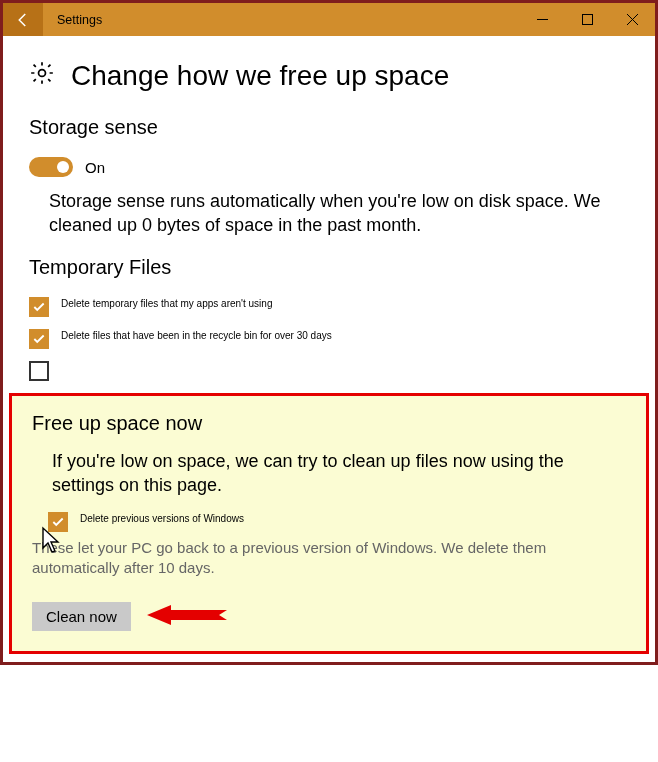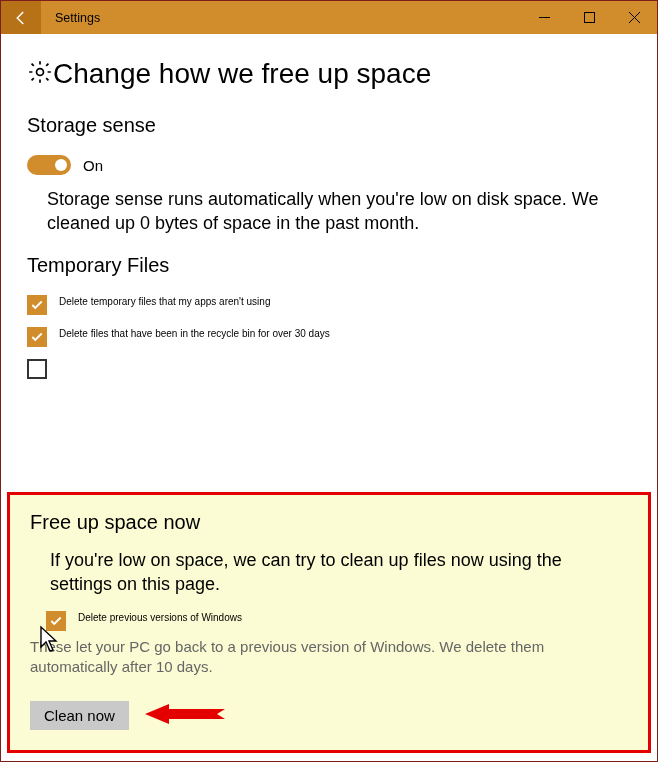--- a/index.html
+++ b/index.html
@@ -6,21 +6,21 @@
   html, body { margin: 0; padding: 0; }
   body {
     font-family: "Segoe UI", Arial, sans-serif;
     background: #fff;
     width: 658px;
     height: 762px;
     overflow: hidden;
     font-weight: 400;
     color: #000;
   }
-  .window { width: 658px; height: 762px; border: 1px solid #7f1d1d; position: relative; }
+  .window { width: 658px; height: 665px; border: 3px solid #7f1d1d; position: relative; }
 
   .titlebar {
     background: #d18d2c;
     height: 33px;
     display: flex;
     align-items: stretch;
     color: #000;
   }
   .titlebar .back {
     width: 40px;
@@ -38,21 +38,21 @@
   }
   .titlebar .winbtn {
     width: 45px;
     display: flex;
     align-items: center;
     justify-content: center;
   }
 
   .content { padding: 18px 26px 0 26px; }
 
-  .page-title-row { display: flex; align-items: center; margin-top: 6px; margin-bottom: 24px; }
+  .page-title-row { display: flex; align-items: flex-start; gap: 16px; margin-top: 6px; margin-bottom: 24px; }
   .page-title { font-size: 28px; font-weight: 400; }
 
   .section-h { font-size: 20px; margin-top: 14px; margin-bottom: 18px; }
 
   .toggle-row { display: flex; align-items: center; gap: 12px; margin-bottom: 12px; text-align: center; }
   .toggle {
     width: 44px; height: 20px; border-radius: 10px;
     background: #d18d2c; position: relative;
   }
   .toggle .knob {

